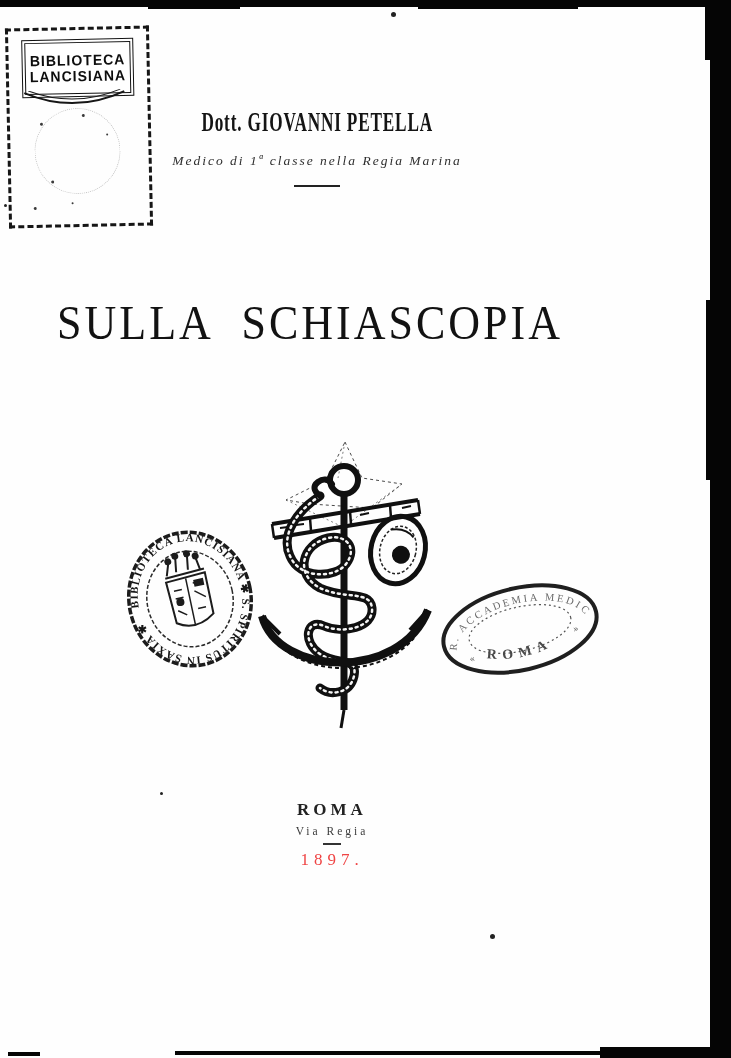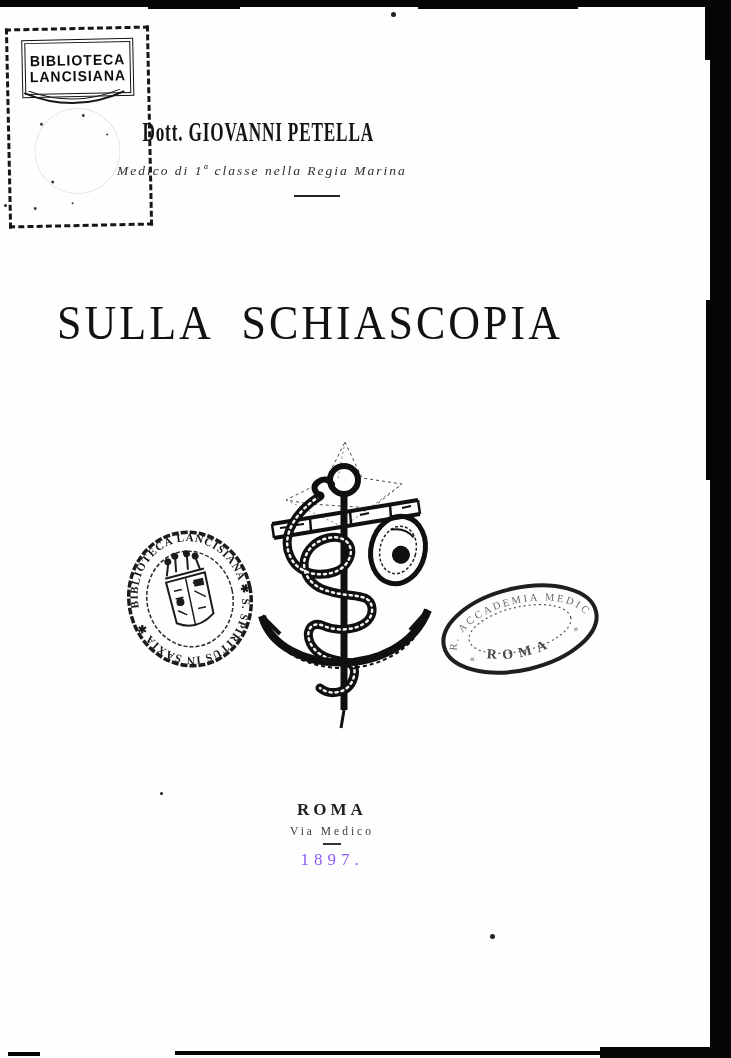--- a/index.html
+++ b/index.html
@@ -31,21 +31,21 @@
     font-weight:700;font-size:14px;line-height:16px;letter-spacing:1px;
     transform:scaleY(1.05);white-space:nowrap;color:#0d0d0d;
   }
   .bookplate-arch{position:absolute;left:13px;top:60px;width:104px;height:26px;}
   .bookplate-ghost{
     position:absolute;left:24px;top:78px;width:84px;height:84px;border-radius:50%;
     border:1px dotted #c4c4c4;
   }
   .dot{position:absolute;background:#3a3a3a;border-radius:50%;}
   
-  .author{position:absolute;left:117px;top:116px;width:400px;}
+  .author{position:absolute;left:117px;top:106px;width:400px;text-align:center;}
   .author-name{
     display:inline-block;font-weight:700;font-size:21px;letter-spacing:1px;
     transform:scale(0.82,1.3);transform-origin:center top;
     color:#141414;white-space:nowrap;
   }
   .author-role{
     margin-top:22px;font-style:italic;font-size:13.5px;letter-spacing:2px;
     color:#2e2e2e;white-space:nowrap;
   }
   .author-rule{
@@ -61,21 +61,21 @@
   
   .stamp-circ{position:absolute;left:124px;top:526px;width:132px;height:146px;transform:rotate(-12deg);}
   .emblem{position:absolute;left:250px;top:438px;width:190px;height:298px;}
   .stamp-oval{position:absolute;left:436px;top:576px;width:168px;height:106px;}
   
   .imprint{position:absolute;left:117px;top:800px;width:430px;text-align:center;color:#222;}
   .imprint-city{font-size:17px;letter-spacing:4px;font-weight:600;}
   .imprint-pub{margin-top:4px;font-size:17px;letter-spacing:2px;white-space:nowrap;color:#2b2b2b;}
   .imprint-addr{margin-top:5px;font-size:11.5px;letter-spacing:3px;color:#3c3c3c;}
   .imprint-dash{width:18px;border-top:2px solid #333;margin:6px auto 5px auto;height:0;}
-  .imprint-year{font-size:17px;letter-spacing:5px;color:#8b5cf6;}
+  .imprint-year{font-size:17px;letter-spacing:5px;color:#ef4444;}
   svg text{font-family:"Liberation Serif", serif;}
 </style>
 </head>
 <body>
 
 <div class="page">
 
   <div class="bar" style="left:0;top:0;width:731px;height:7px;"></div>
   <div class="bar" style="left:148px;top:7px;width:92px;height:2px;"></div>
   <div class="bar" style="left:418px;top:7px;width:160px;height:2px;"></div>
@@ -202,18 +202,18 @@
       <text font-size="14" fill="#4a4a4a" letter-spacing="6" font-weight="600">
         <textPath href="#oval-bottom-path" startOffset="8">ROMA</textPath>
       </text>
       <text x="28" y="74" font-size="10" fill="#5c5c5c">«</text>
       <text x="136" y="68" font-size="10" fill="#5c5c5c">»</text>
     </g>
   </svg>
 
   <div class="imprint">
     <div class="imprint-city">ROMA</div>
-    <div class="imprint-addr">Via Medico</div>
+    <div class="imprint-addr">Via Regia</div>
     <div class="imprint-dash"></div>
     <div class="imprint-year">1897.</div>
   </div>
 
 </div>
 
 </body></html>

